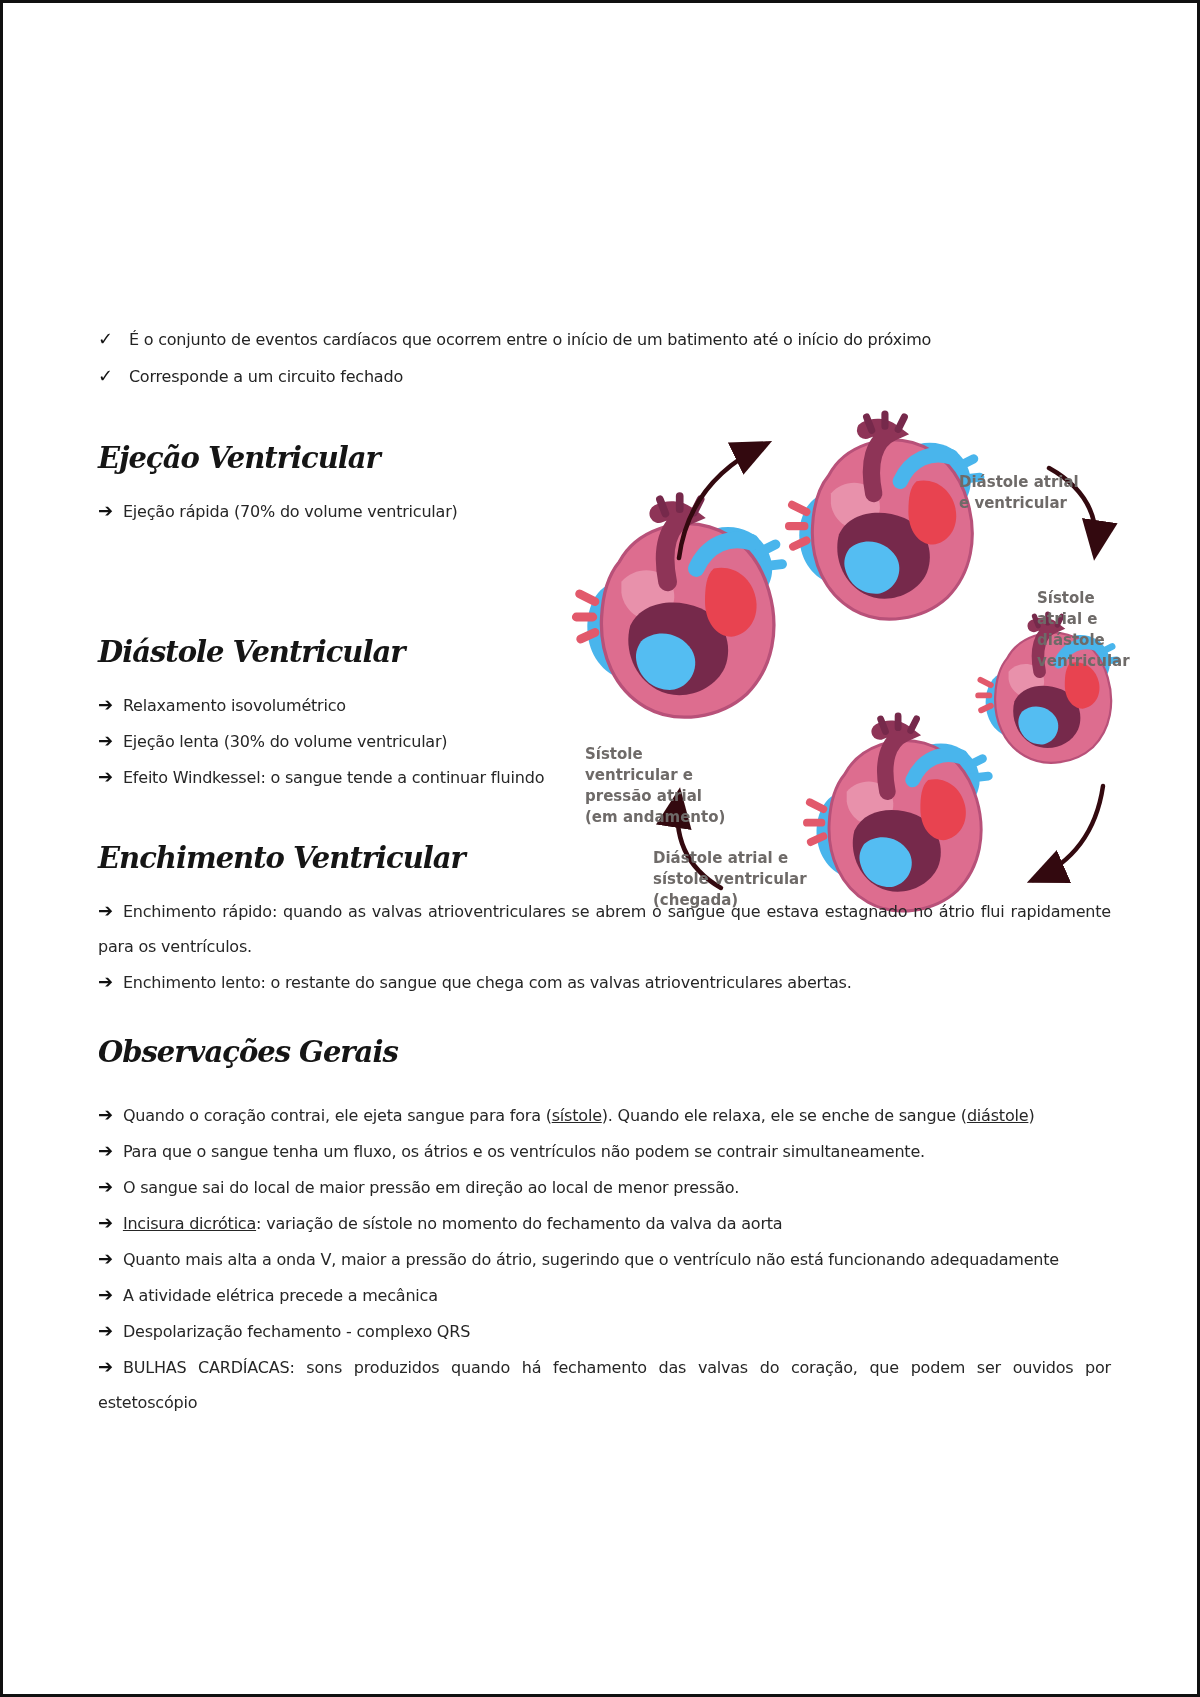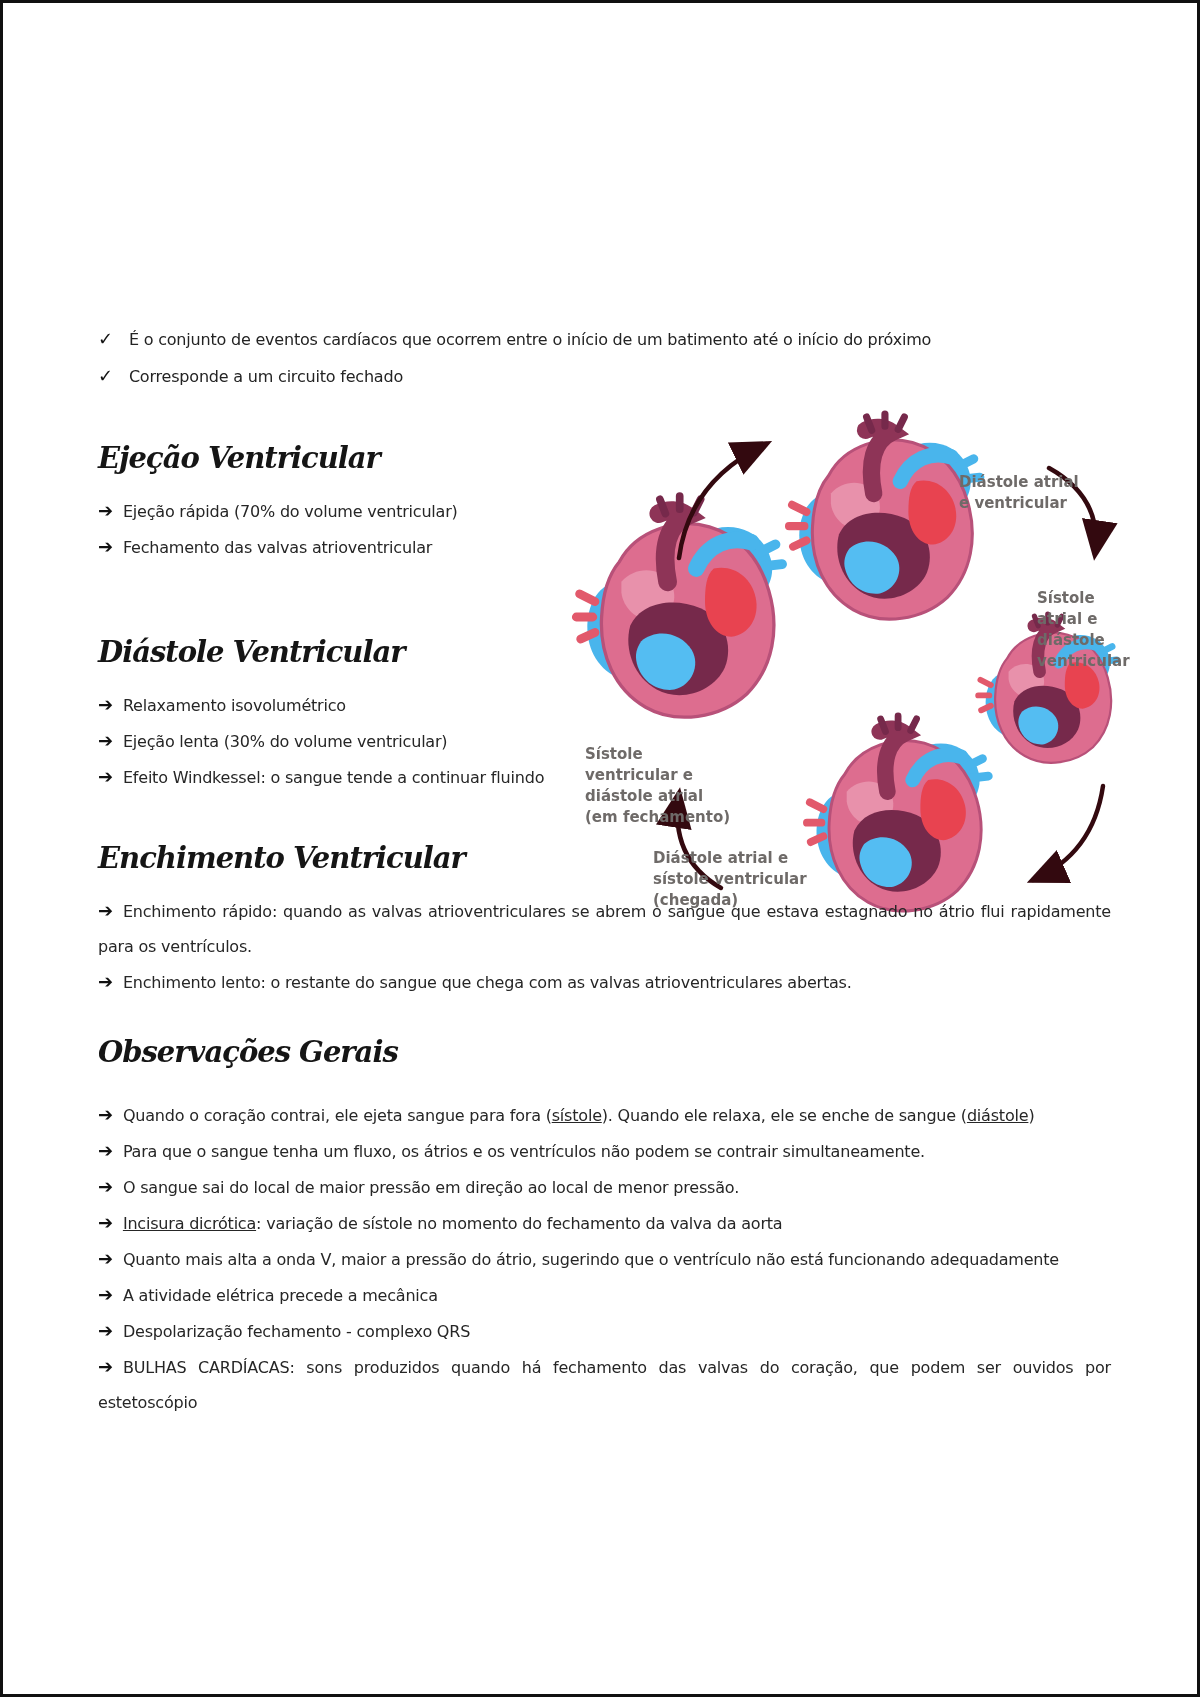--- a/index.html
+++ b/index.html
@@ -43,21 +43,20 @@
       <span class="check">✓</span><span>É o conjunto de eventos cardíacos que ocorrem entre o início de um batimento até o início do próximo</span>
     </div>
     <div class="check-item">
       <span class="check">✓</span><span>Corresponde a um circuito fechado</span>
     </div>
   </div>
 
   <section class="blk" style="left:95px;top:438px;width:480px;">
     <h2 class="heading">Ejeção Ventricular</h2>
     <div class="bullet"><span class="m">➔</span><span>Ejeção rápida (70% do volume ventricular)</span></div>
-    <div class="bullet"><span class="m">➔</span><span>Fechamento das valvas atrioventricular</span></div>
   </section>
 
   <section class="blk" style="left:95px;top:632px;width:490px;">
     <h2 class="heading">Diástole Ventricular</h2>
     <div class="bullet"><span class="m">➔</span><span>Relaxamento isovolumétrico</span></div>
     <div class="bullet"><span class="m">➔</span><span>Ejeção lenta (30% do volume ventricular)</span></div>
     <div class="bullet"><span class="m">➔</span><span>Efeito Windkessel: o sangue tende a continuar fluindo</span></div>
   </section>
 
   <div class="diagram">
@@ -88,21 +87,21 @@
       <use href="#heart" transform="translate(2,100) scale(1.1)"></use>
 
       <path d="M108,162 Q118,85 195,48" fill="none" stroke="#33090f" stroke-width="4.5" stroke-linecap="round" marker-end="url(#ah)"></path>
       <path d="M478,72 Q532,102 524,158" fill="none" stroke="#33090f" stroke-width="4.5" stroke-linecap="round" marker-end="url(#ah)"></path>
       <path d="M532,390 Q522,458 462,484" fill="none" stroke="#33090f" stroke-width="4.5" stroke-linecap="round" marker-end="url(#ah)"></path>
       <path d="M150,492 Q98,462 108,398" fill="none" stroke="#33090f" stroke-width="4.5" stroke-linecap="round" marker-end="url(#ah)"></path>
     </svg>
 
     <div class="dlabel" style="left:388px;top:76px;width:120px;">Diástole atrial e ventricular</div>
     <div class="dlabel" style="left:466px;top:192px;width:100px;">Sístole atrial e diástole ventricular</div>
-    <div class="dlabel" style="left:14px;top:348px;width:150px;">Sístole ventricular e diástole atrial (em fechamento)</div>
+    <div class="dlabel" style="left:14px;top:348px;width:150px;">Sístole ventricular e pressão atrial (em andamento)</div>
     <div class="dlabel" style="left:82px;top:452px;width:165px;">Diástole atrial e sístole ventricular (chegada)</div>
   </div>
 
   <section class="blk" style="left:95px;top:838px;width:1013px;">
     <h2 class="heading">Enchimento Ventricular</h2>
     <div class="bullet just"><span class="m">➔</span><span>Enchimento rápido: quando as valvas atrioventriculares se abrem o sangue que estava estagnado no átrio flui rapidamente para os ventrículos.</span></div>
     <div class="bullet"><span class="m">➔</span><span>Enchimento lento: o restante do sangue que chega com as valvas atrioventriculares abertas.</span></div>
   </section>
 
   <section class="blk" style="left:95px;top:1032px;width:1013px;">

